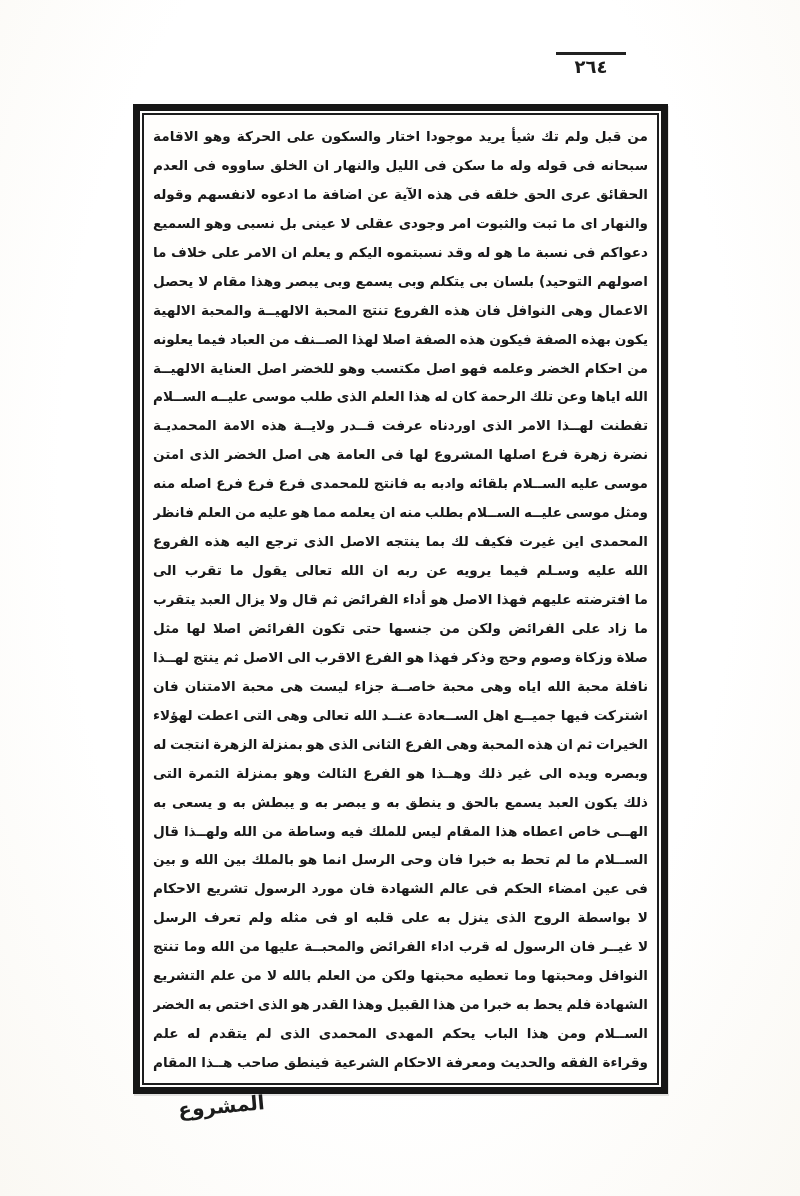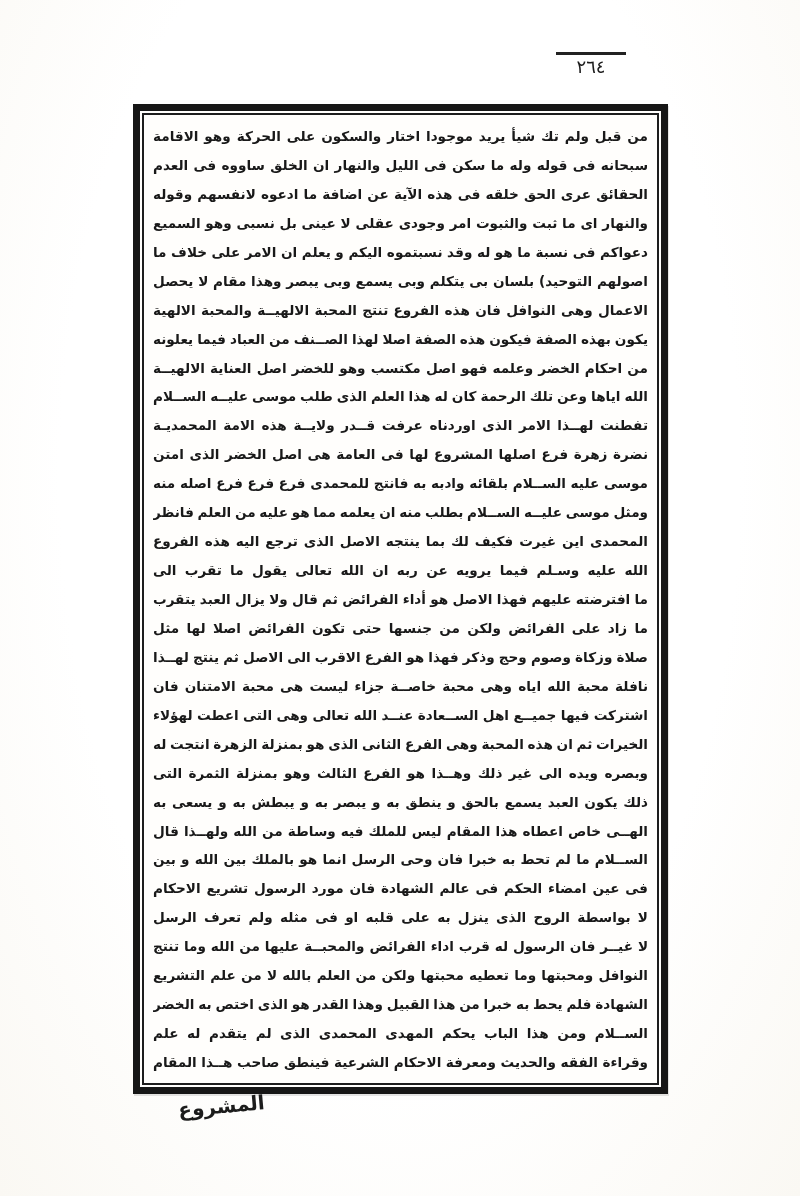--- a/index.html
+++ b/index.html
@@ -19,21 +19,21 @@
     inset: 0;
     background:
       radial-gradient(ellipse at 50% 40%, #ffffff 60%, #faf8f3 100%);
   }
   .page-number {
     position: absolute;
     top: 52px;
     left: 556px;
     width: 70px;
     text-align: center;
-    font-weight: normal;
+    font-weight: bold;
     font-size: 18px;
     color: #1c1c1c;
     border-top: 3px solid #222;
     padding-top: 1px;
     letter-spacing: 1px;
   }
   .frame-outer {
     position: absolute;
     left: 133px;
     top: 104px;

